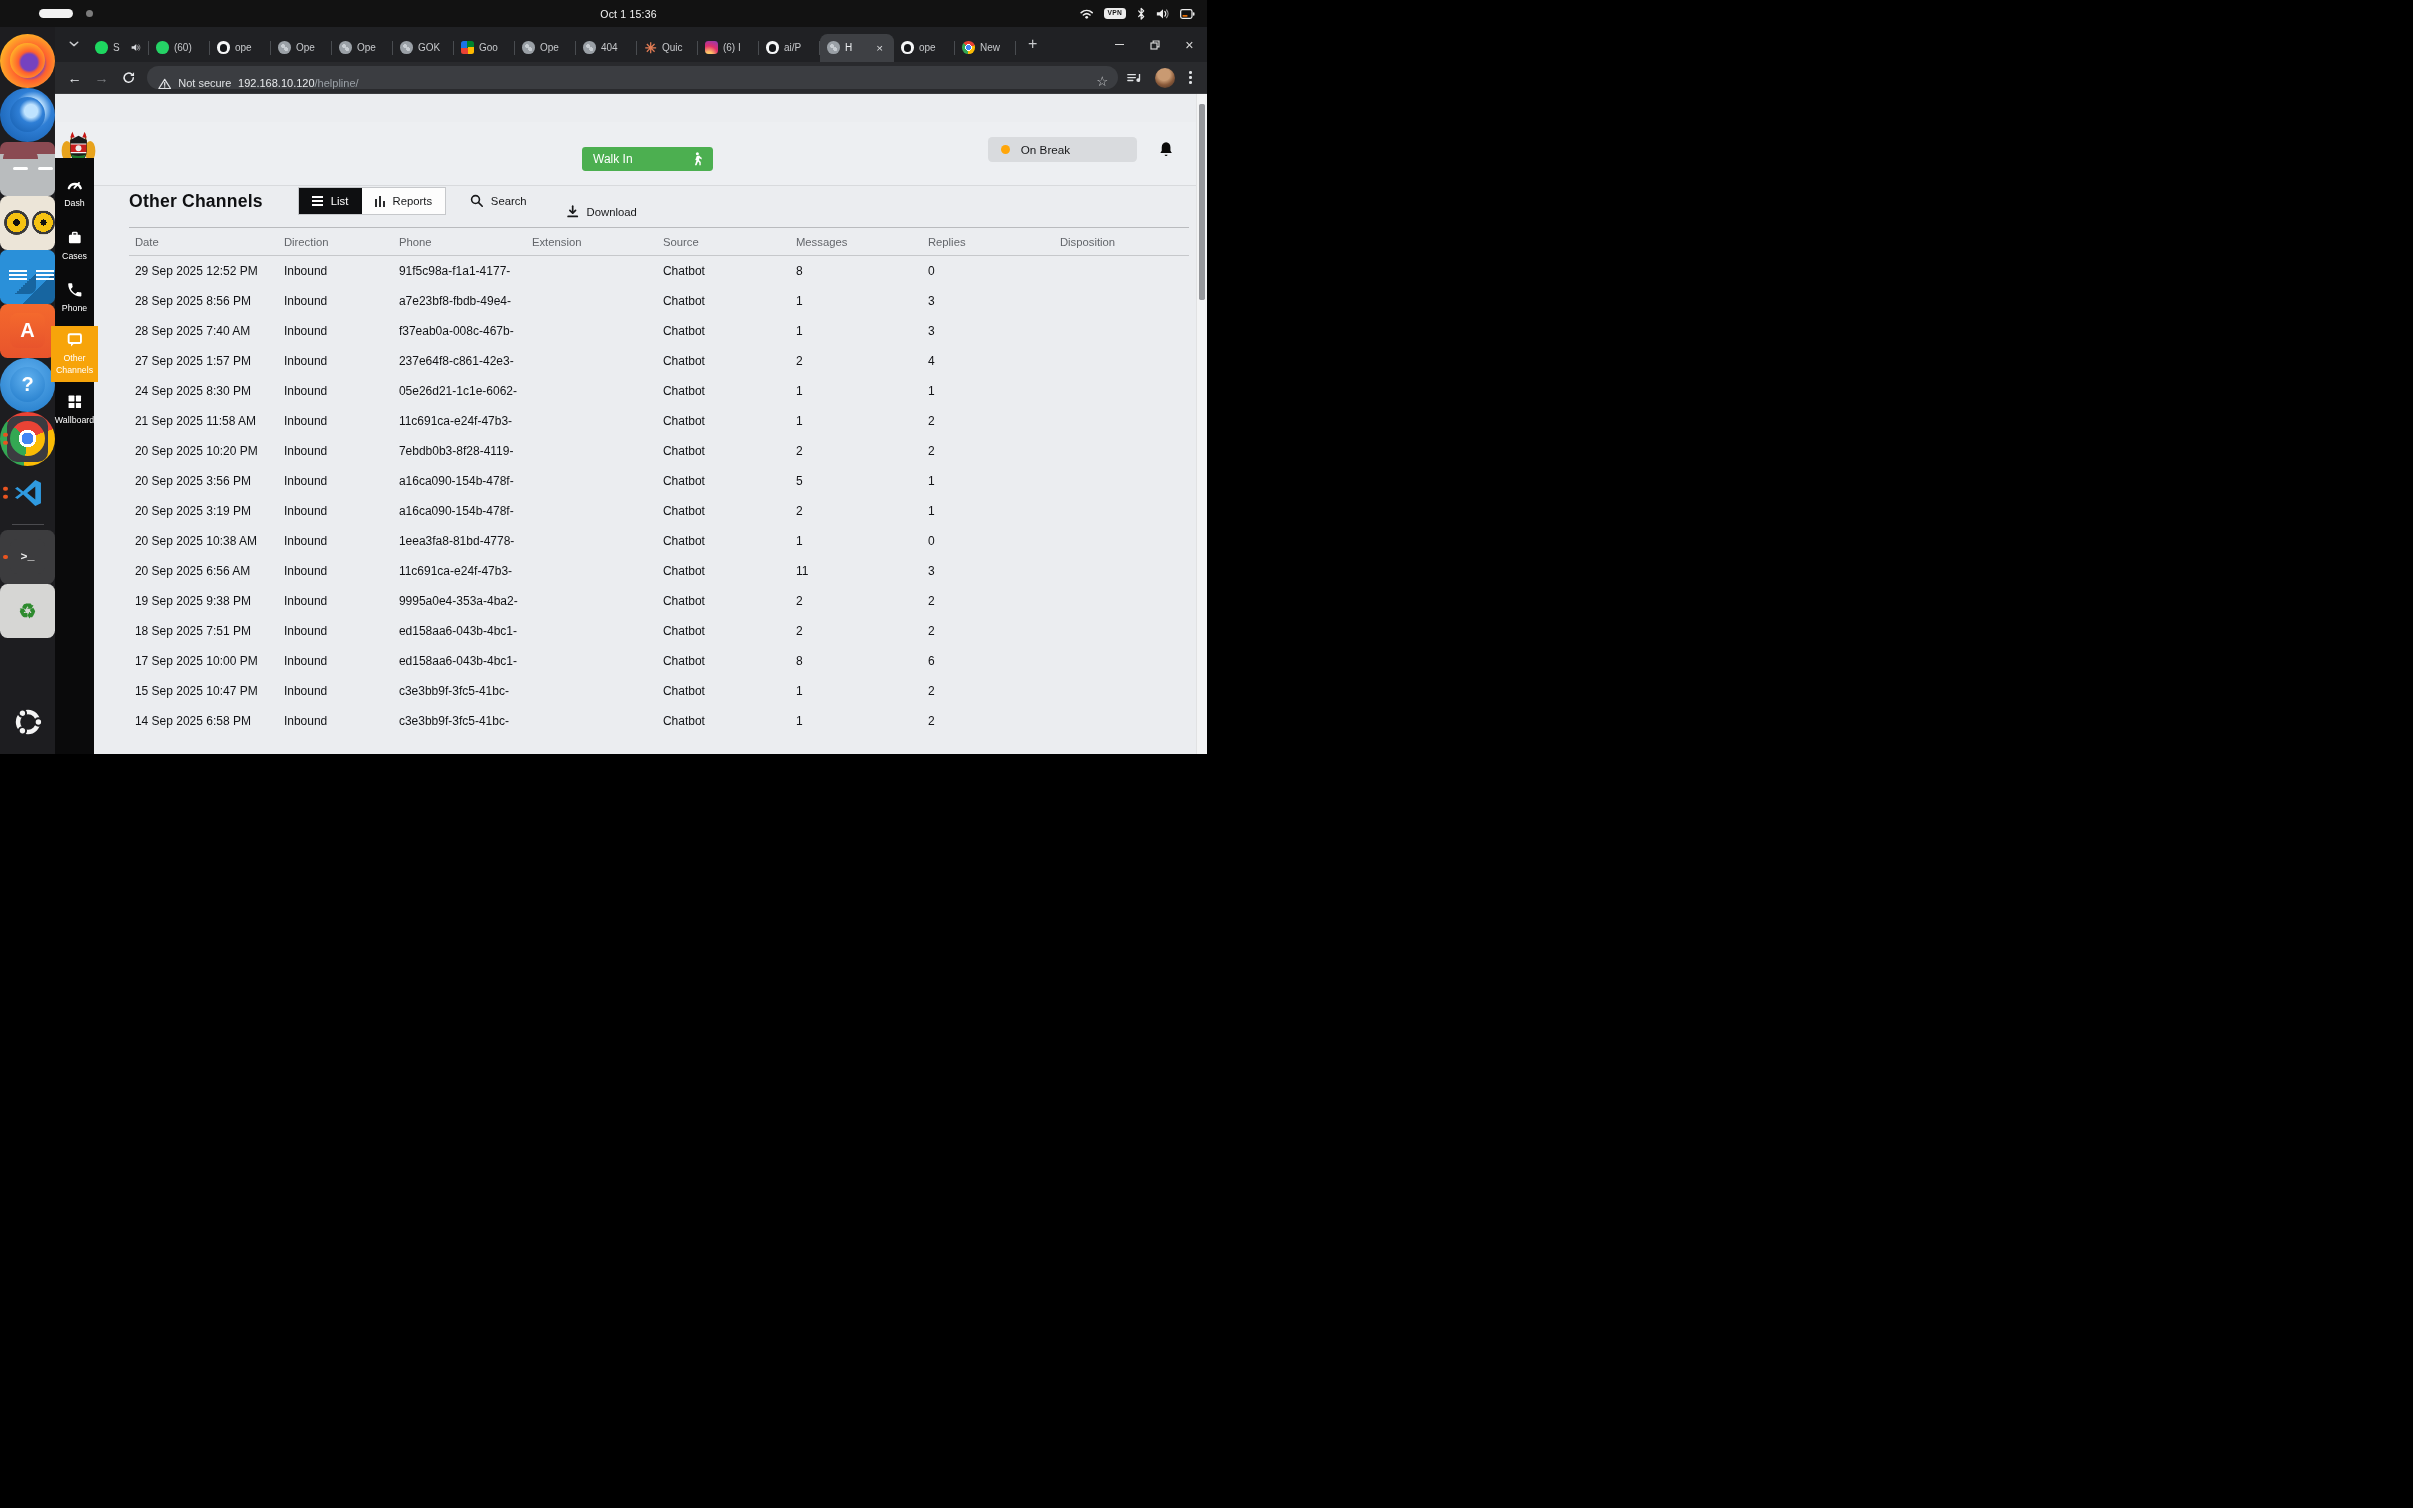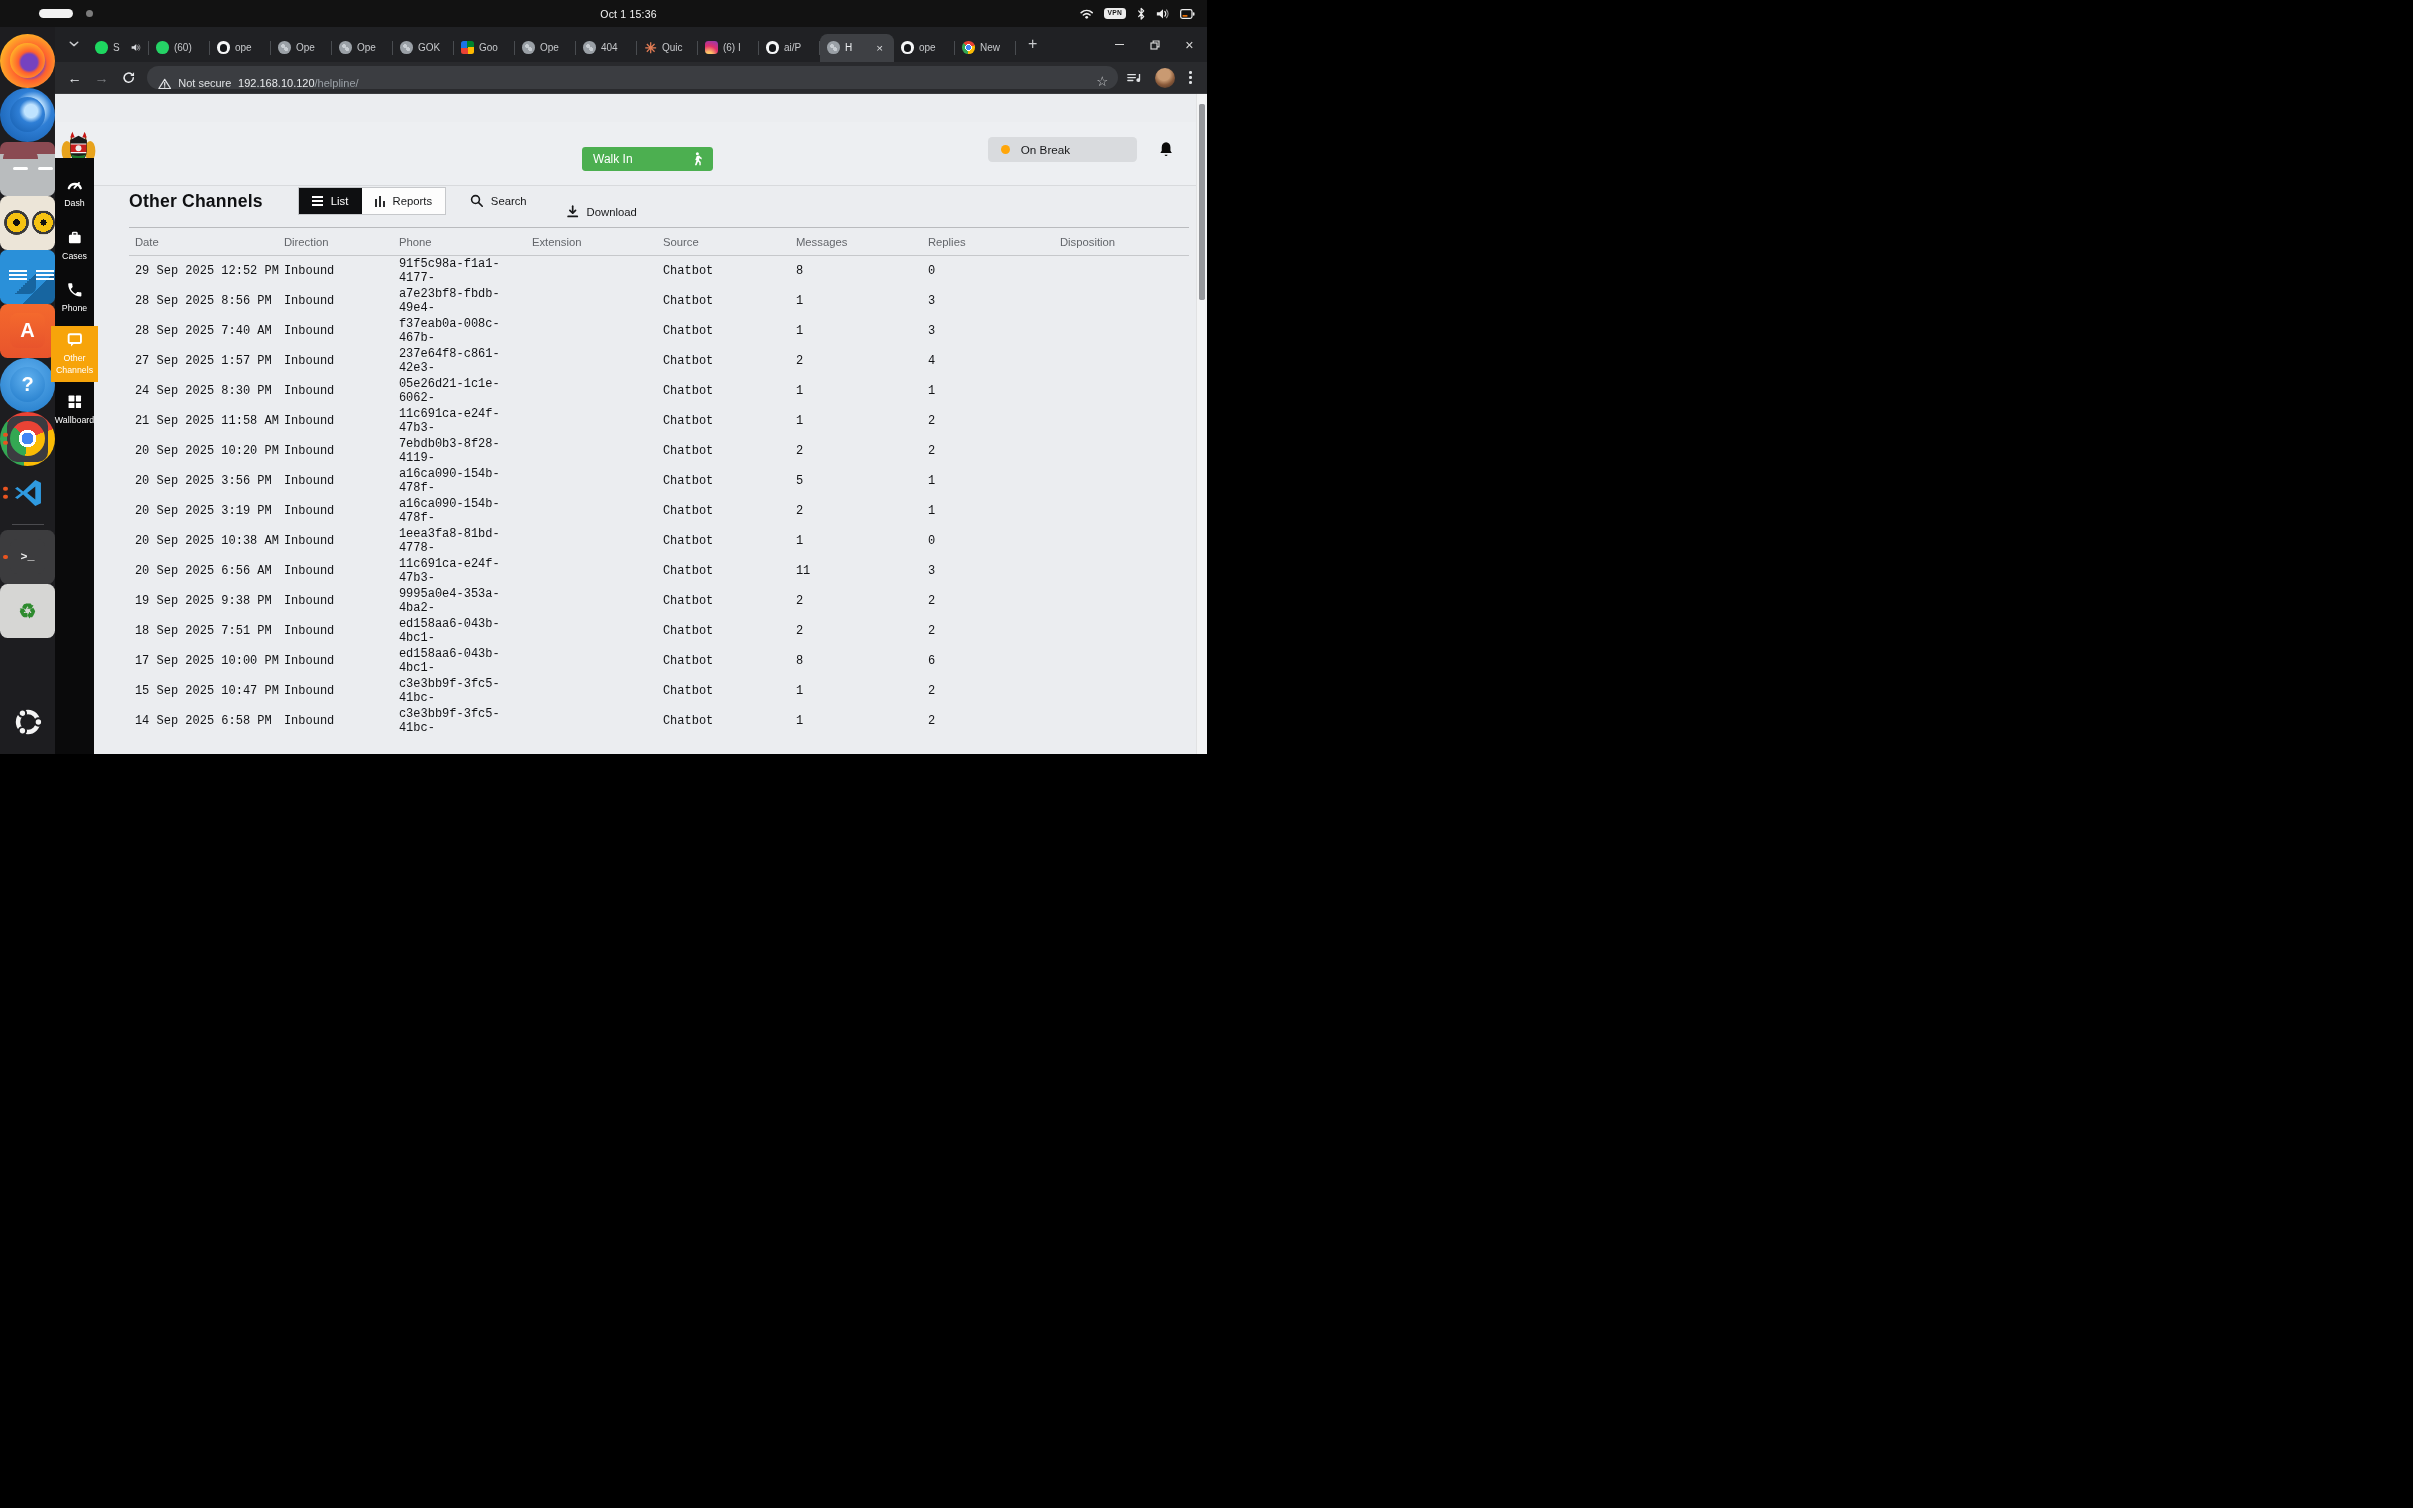--- a/index.html
+++ b/index.html
@@ -134,21 +134,21 @@
   .ic-bars{display:flex;align-items:flex-end;gap:1.7px;height:11px;}
   .ic-bars i{width:2.2px;background:#2a2b2d;}
   .ic-bars i:nth-child(1){height:7.5px;} .ic-bars i:nth-child(2){height:11px;} .ic-bars i:nth-child(3){height:5.9px;}
   .head-action{display:flex;align-items:center;gap:7.5px;font-size:11.3px;color:#17181a;}
   .act-search{margin-left:23.5px;} .act-download{margin-left:39px;margin-top:22px;}
 
   .table{position:absolute;left:27px;right:6.7px;top:69px;border-top:0.8px solid #b9bbbe;}
   .thead,.trow{display:grid;grid-template-columns:149px 115px 133px 131px 133px 132px 132px 1fr;
                align-items:center;padding-left:5.9px;}
   .thead{height:28px;border-bottom:0.8px solid #c6c8cb;color:#63666b;font-size:11.3px;}
-  .trow{height:30px;font-size:12px;color:#121316;font-family:Liberation Mono, monospace;}
+  .trow{height:30px;font-size:12px;color:#121316;}
 
   .scrollbar{position:absolute;top:0;right:0;bottom:0;width:11px;background:#f3f4f5;border-left:0.8px solid #e1e2e3;}
   .scroll-thumb{position:absolute;top:10px;left:1.7px;right:1.7px;height:196px;background:#95979b;border-radius:1.7px;}
 </style>
 </head>
 <body>
 
 <svg width="0" height="0" style="position:absolute">
   <defs>
     <symbol id="i-dash" viewBox="0 0 24 24">

